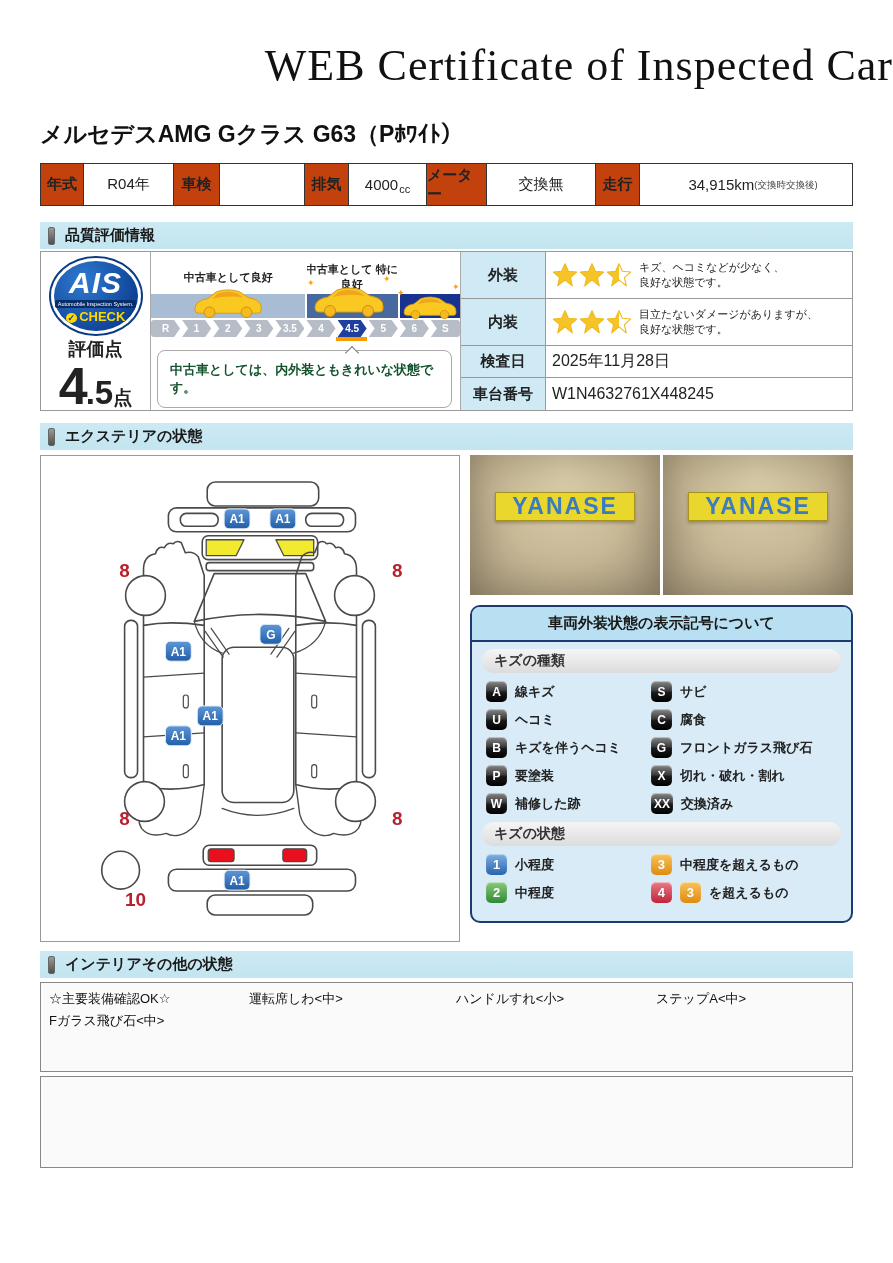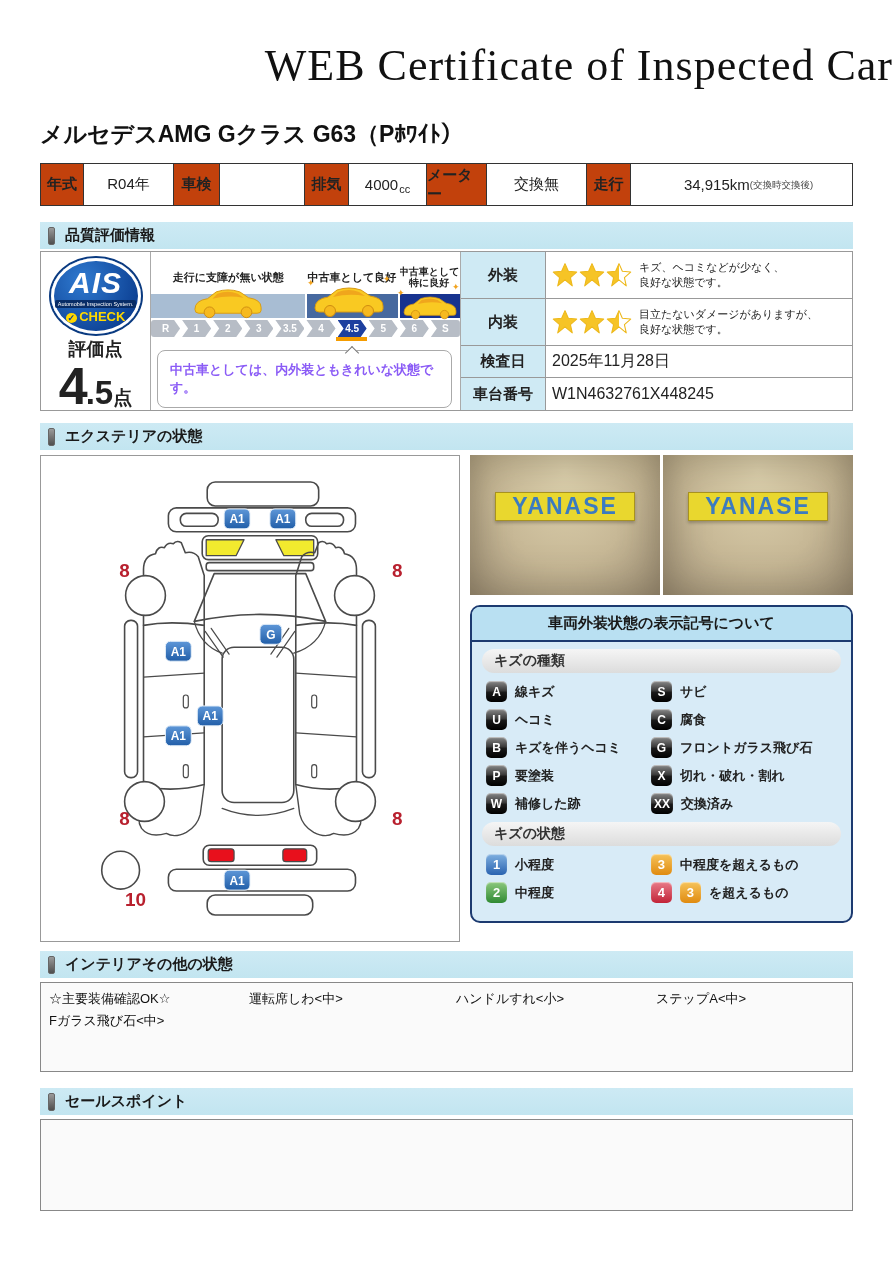--- a/index.html
+++ b/index.html
@@ -10,21 +10,21 @@
   
   .main-title { margin-top:40px; text-align:right; font-family:"Liberation Serif", serif; font-weight:400; font-size:44px; color:#111; letter-spacing:1px; }
   .vehicle-name { margin:28px 40px 0; font-size:23px; font-weight:bold; color:#111; }
 
   
   .itable { display:flex; margin:13px 40px 0; height:43px; }
   .itable .cell { border:1px solid #333; border-left:none; display:flex; align-items:center; justify-content:center; font-size:15px; background:#fff; }
   .itable .cell:first-child { border-left:1px solid #333; }
   .itable .label { background:#c2410c; font-weight:bold; }
   .w-year-l{width:44px}.w-year-v{width:90px}.w-shaken-l{width:46px}.w-shaken-v{width:85px}
-  .w-disp-l{width:44px}.w-disp-v{width:78px}.w-meter-l{width:60px}.w-meter-v{width:100px}
+  .w-disp-l{width:44px}.w-disp-v{width:78px}.w-meter-l{width:60px}.w-meter-v{width:109px}
   .w-mile-l{width:44px}.w-mile-v{flex:1; flex-direction:row; align-items:stretch; justify-content:center; padding:2px 6px;}
   .disp-unit { font-size:11px; position:relative; top:4px; margin-left:1px; }
   .mi-top { font-size:15px; padding-left:14px; }
   .mi-sub { display:flex; justify-content:space-between; font-size:9.5px; color:#444; margin-top:1px; }
 
   
   .sec-head { display:flex; align-items:center; margin:0 40px; height:27px; background:linear-gradient(180deg,#cdeaf4,#c2e5f0); }
   .sec-bar { width:7px; height:18px; background:linear-gradient(180deg,#9a9a9a,#4f4f4f); border:1px solid #666; border-radius:2px; margin:0 10px 0 8px; }
   .sec-title { font-size:15px; font-weight:bold; color:#1a1a1a; }
 
@@ -56,21 +56,21 @@
   .car2 { left:160px; top:32px; width:76px; }
   .car3 { left:250px; top:42px; width:58px; }
   .spark { position:absolute; z-index:4; color:#f2a31e; font-size:9px; }
   .scale { display:flex; height:17px; margin-top:2px; }
   .tick { flex:1; margin-right:2px; background:#b7bdc6; color:#fff; font-size:10px; font-weight:bold; display:flex; align-items:center; justify-content:center; clip-path:polygon(0 0, calc(100% - 6px) 0, 100% 50%, calc(100% - 6px) 100%, 0 100%, 6px 50%); }
   .tick:first-child { clip-path:polygon(0 0, calc(100% - 6px) 0, 100% 50%, calc(100% - 6px) 100%, 0 100%); border-radius:3px 0 0 3px; }
   .tick:last-child { margin-right:0; clip-path:polygon(0 0, 100% 0, 100% 100%, 0 100%, 6px 50%); border-radius:0 3px 3px 0; }
   .tick.active { background:#1d3f9f; }
   .orange-ind { position:absolute; left:60%; top:85px; width:10%; height:4px; background:#f59c00; z-index:2; }
   .caret { position:absolute; left:196px; top:96px; width:10px; height:10px; background:#fff; border-top:1.5px solid #777; border-left:1.5px solid #777; transform:rotate(45deg); z-index:4; }
-  .bubble { position:relative; margin:13px 8px 0 6px; border:1.5px solid #aaa; border-radius:8px; background:#fff; padding:10px 12px; font-size:13px; font-weight:bold; color:#8b5cf6; z-index:3; }
+  .bubble { position:relative; margin:13px 8px 0 6px; border:1.5px solid #aaa; border-radius:8px; background:#fff; padding:10px 12px; font-size:13px; font-weight:bold; color:#14532d; z-index:3; }
 
   
   .q-right { flex:1; display:grid; grid-template-rows:47px 47px 32px 32px; }
   .qr-row { display:grid; grid-template-columns:85px 1fr; border-bottom:1px solid #999; }
   .qr-row:last-child { border-bottom:none; }
   .qr-label { background:#cfeaf4; border-right:1px solid #999; display:flex; align-items:center; justify-content:center; font-size:15px; font-weight:bold; }
   .qr-val { display:flex; align-items:center; padding-left:6px; font-size:16px; }
   .stars { display:flex; align-items:center; margin-right:6px; }
   .star { width:26px; height:26px; margin-right:1px; }
   .r-text { font-size:11px; line-height:1.4; color:#222; }
@@ -149,21 +149,20 @@
         <span class="ais-check">CHECK</span>
       </div>
       <div class="score-label">評価点</div>
       <div class="score-line">
         <span class="score-int">4</span><span class="score-dec">.5</span><span class="score-unit">点</span>
       </div>
     </div>
 
     <div class="q-mid">
       <div class="zone-labels">
-          <div class="zone">走行に支障が無い状態</div>
           <div class="zone">中古車として良好</div>
           <div class="zone">中古車として
 特に良好</div>
         </div>
       <div class="bands">
         <div class="band1"></div>
         <div class="band2"></div>
         <div class="band3"></div>
       </div>
       <div class="zone-sep sep1"></div>
@@ -446,19 +445,15 @@
   <div class="plain-box int-box">
     <div class="int-row1">
         <span>☆主要装備確認OK☆</span>
         <span>運転席しわ&lt;中&gt;</span>
         <span>ハンドルすれ&lt;小&gt;</span>
         <span>ステップA&lt;中&gt;</span>
       </div>
     <div class="int-row2"><span>Fガラス飛び石&lt;中&gt;</span></div>
   </div>
 
-  <div class="sec-head mt16">
-    <span class="sec-bar"></span>
-    <span class="sec-title">セールスポイント</span>
-  </div>
   <div class="plain-box sales-box"></div>
 
 </div>
 
 </body></html>

